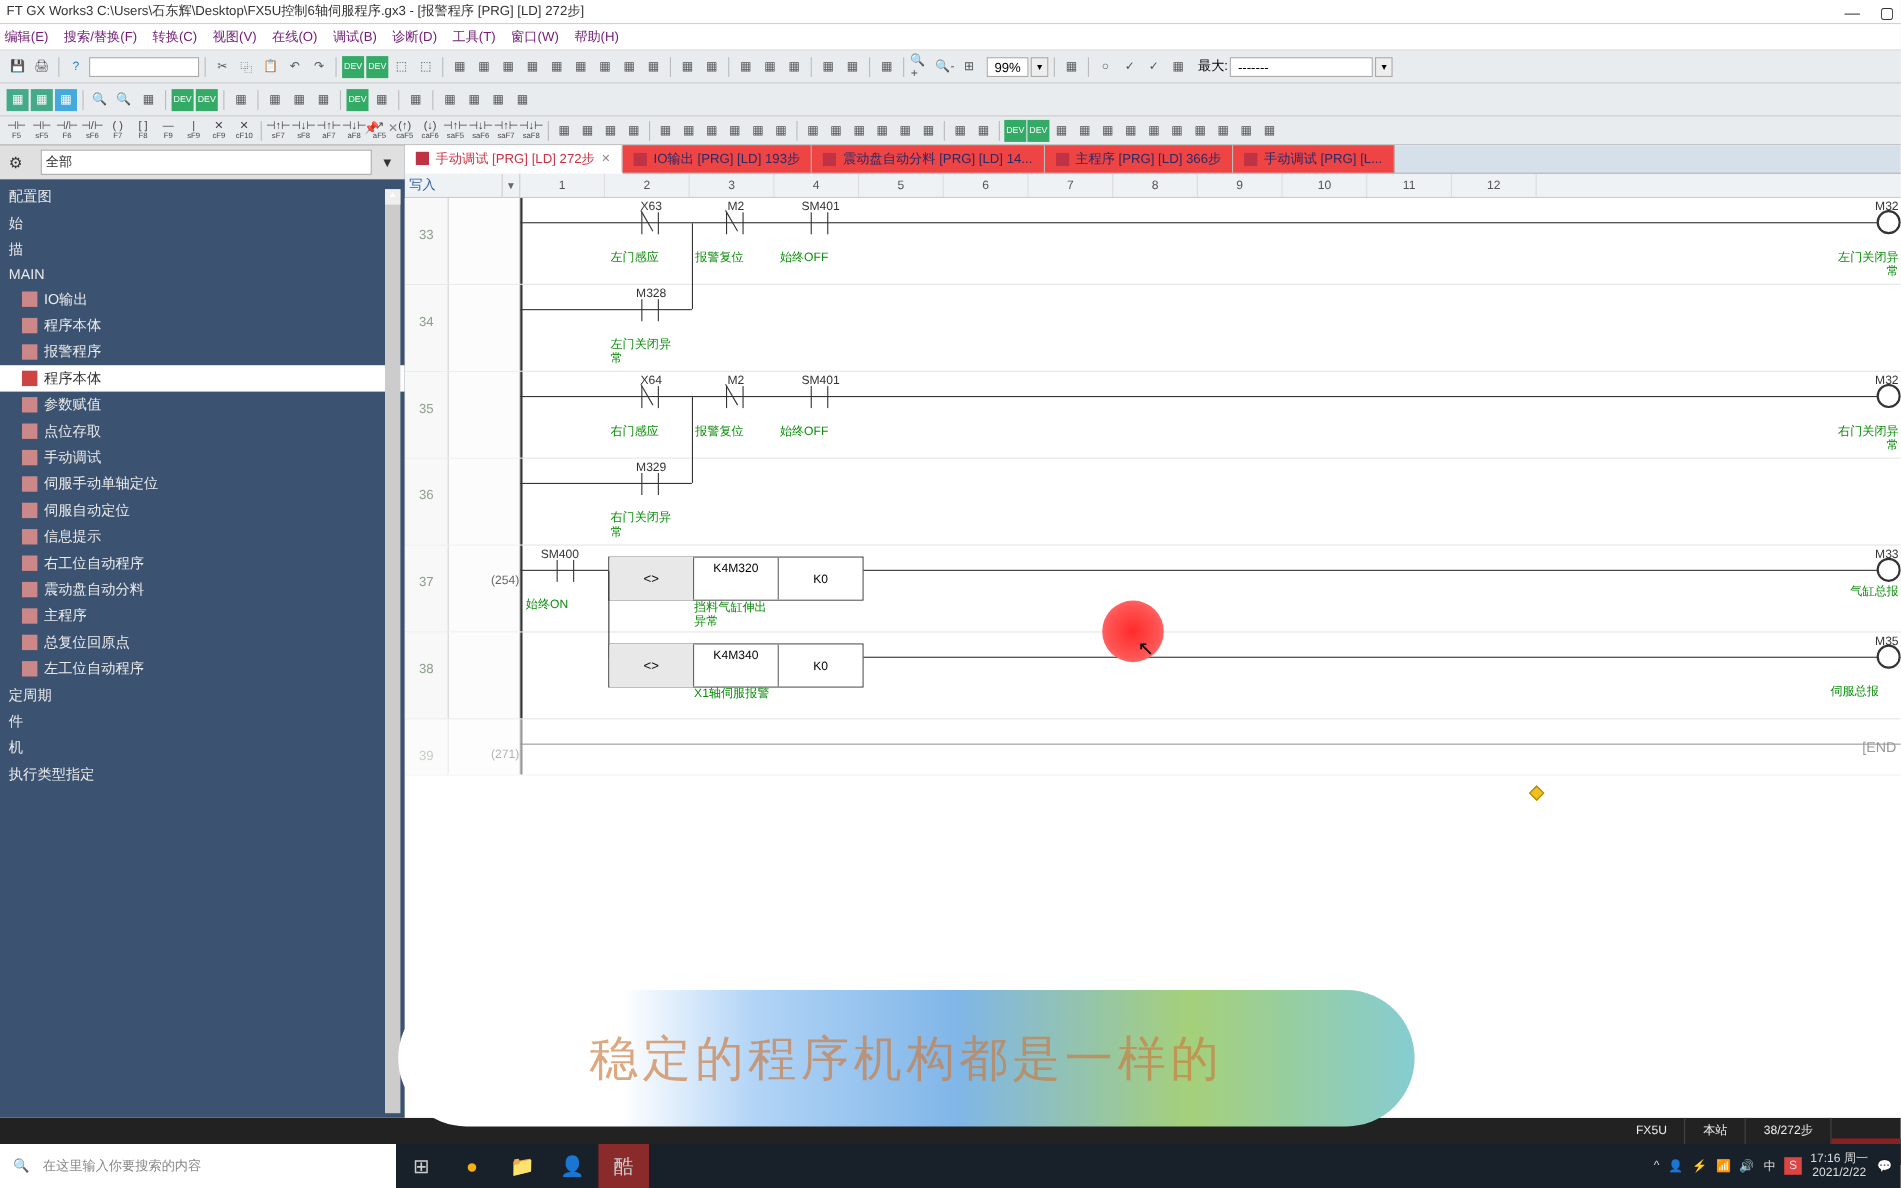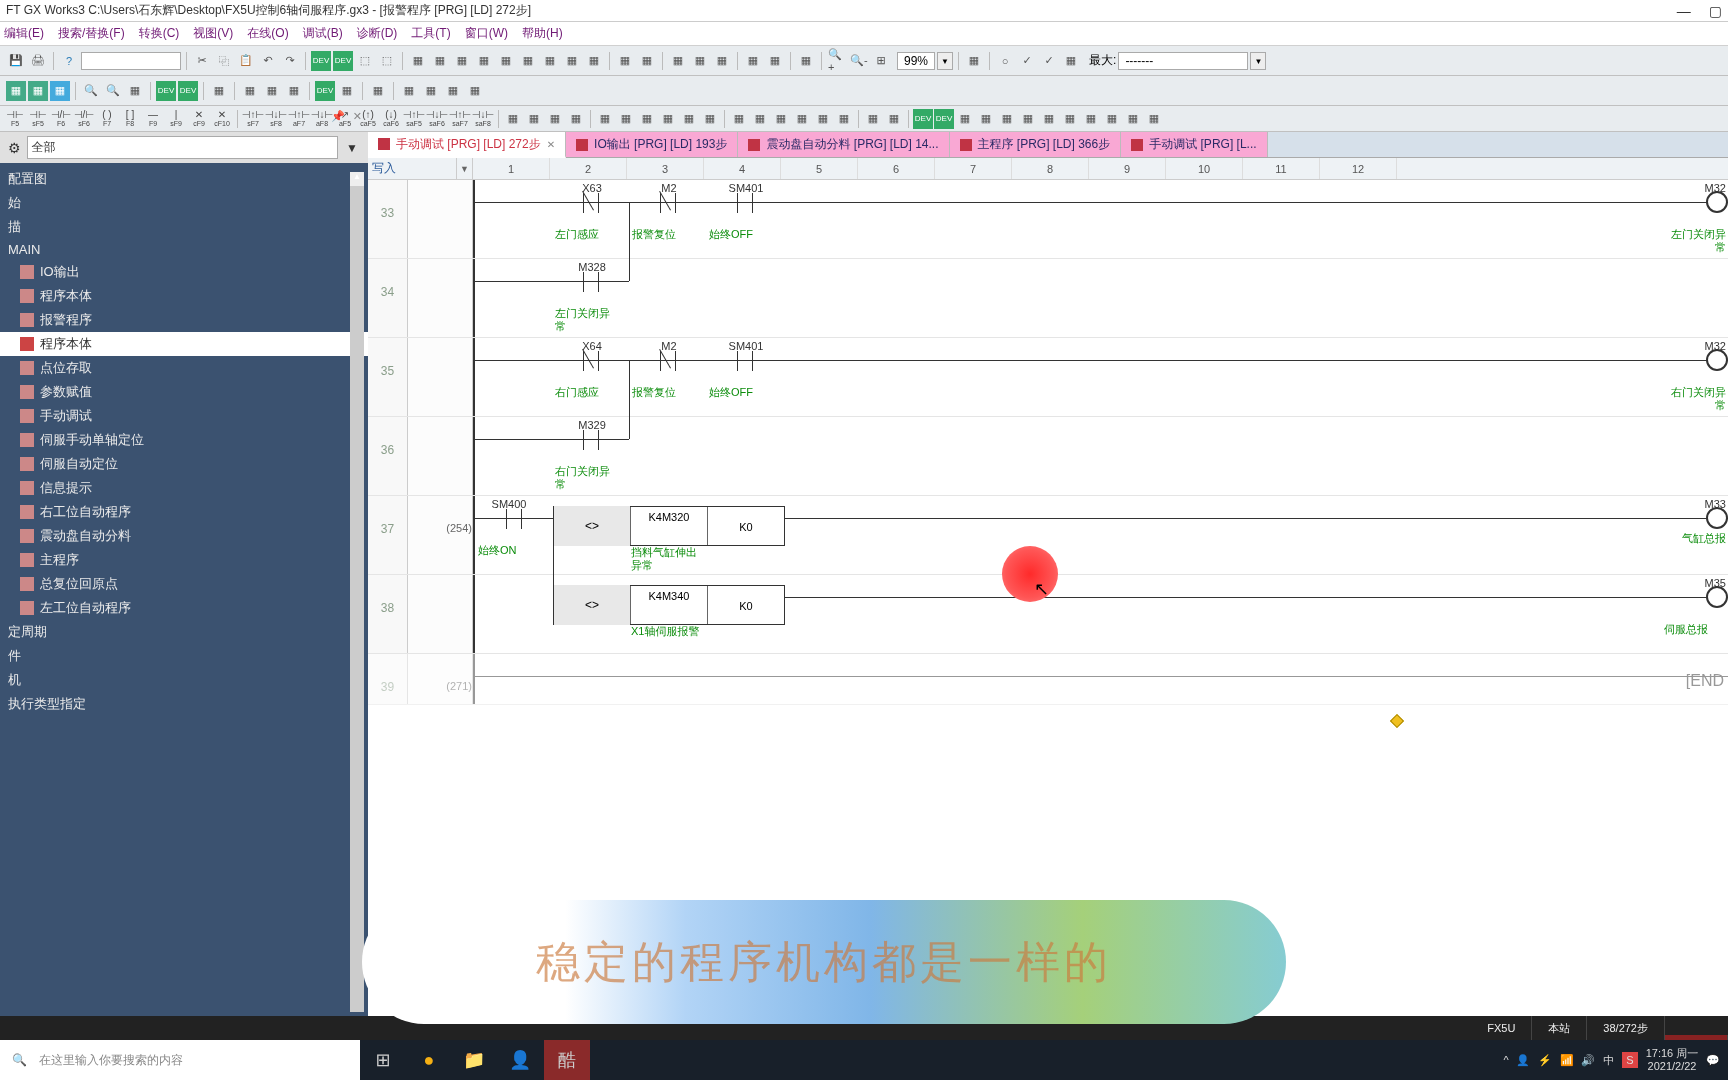--- a/index.html
+++ b/index.html
@@ -19,31 +19,31 @@
 .max-dd { background: #fff; border: 1px solid #aaa; padding: 1px 6px; width: 130px; display: inline-block; }
 
 .inst-toolbar { background: #e8ecef; padding: 2px 4px; display: flex; align-items: center; gap: 1px; border-bottom: 1px solid #c0c0c0; }
 .inst-icon { width: 22px; height: 22px; display: inline-flex; flex-direction: column; align-items: center; justify-content: center; font-size: 7px; color: #444; line-height: 1; }
 .inst-sym { font-size: 10px; }
 
 .main { display: flex; height: calc(100% - 22px - 24px - 30px - 30px - 26px - 24px - 40px); }
 
 .nav-panel { width: 368px; background: #3b5270; color: #fff; display: flex; flex-direction: column; position: relative; }
 .nav-header { background: #e0e0e0; color: #333; padding: 4px 8px; display: flex; align-items: center; gap: 6px; }
-.nav-filter { background: #fff; color: #333; flex: 1; padding: 2px 4px; border: 1px solid #aaa; }
+.nav-filter { background: #fff; color: #333; flex: 1; padding: 2px 4px; border: 1px solid #aaa; margin-left: 10px; }
 .nav-list { flex: 1; overflow: hidden; padding-top: 4px; }
 .nav-item { padding: 3px 8px 3px 12px; font-size: 13px; color: #eaeaea; display: flex; align-items: center; gap: 6px; }
 .nav-item.l1 { padding-left: 8px; }
 .nav-item.l2 { padding-left: 20px; }
 .nav-item.selected { background: #fff; color: #333; }
 .nav-item-icon { width: 14px; height: 14px; display: inline-block; }
 
 .editor { flex: 1; display: flex; flex-direction: column; background: #fff; }
 .tabs { height: 26px; background: #d6e0ea; display: flex; align-items: stretch; border-bottom: 1px solid #aaa; }
-.tab { display: flex; align-items: center; gap: 6px; padding: 0 10px; font-size: 12px; border-right: 1px solid #bbb; background: #f9a8d4; color: #2a2a66; cursor: pointer; }
+.tab { display: flex; align-items: center; gap: 6px; padding: 0 10px; font-size: 12px; border-right: 1px solid #bbb; background: #ef4444; color: #2a2a66; cursor: pointer; }
 .tab.active { background: #fff; border-bottom: 2px solid #fff; margin-bottom: -1px; color: #cc3344; }
 .tab-icon { width: 12px; height: 12px; background: #c03344; }
 .tab-close { color: #888; font-size: 10px; }
 
 .col-header { height: 22px; background: #eef2f5; display: flex; border-bottom: 1px solid #ccc; }
 .col-cell { width: 77px; border-right: 1px solid #ddd; text-align: center; font-size: 11px; line-height: 22px; color: #555; }
 .col-left { width: 105px; border-right: 1px solid #ccc; display: flex; }
 .mode-box { flex: 1; padding: 2px 4px; font-size: 12px; color: #2a5a9a; display: flex; align-items: center; }
 .mode-dd { width: 16px; border-left: 1px solid #ccc; text-align: center; font-size: 9px; color: #666; line-height: 22px; }
 
@@ -70,21 +70,21 @@
 .contact-no::after { right: 8px; }
 
 .coil { position: absolute; width: 22px; height: 22px; border: 2px solid #333; border-radius: 50%; background: #fff; }
 
 .dev-label { position: absolute; font-size: 11px; color: #333; text-align: center; width: 48px; }
 .comment { position: absolute; font-size: 11px; color: #0b8c0b; width: 62px; line-height: 1.2; }
 
 .cmp-box { position: absolute; border: 1px solid #333; background: #f0f0f0; display: flex; align-items: center; justify-content: center; font-size: 12px; }
 .cmp-cell { border-left: 1px solid #666; flex: 1; text-align: center; height: 100%; background: #fff; font-size: 11px; padding-top: 4px; }
 
-.end-label { position: absolute; right: 4px; font-size: 16px; color: #333; top: 18px; }
+.end-label { position: absolute; right: 4px; font-size: 13px; color: #333; top: 18px; }
 
 .subtitle-bubble { position: absolute; left: 362px; bottom: 56px; width: 924px; height: 124px; background: linear-gradient(90deg, #fff 0%, #fff 22%, #b2d4f6 35%, #80b6e8 55%, #a5d07a 78%, #86ccd2 100%); border-radius: 62px; display: flex; align-items: center; justify-content: center; }
 .subtitle-text { font-size: 44px; color: #cc7a3d; letter-spacing: 4px; opacity: 0.65; }
 
 .red-cursor { position: absolute; width: 56px; height: 56px; border-radius: 50%; background: radial-gradient(circle, #ff2a2a 0%, #ff5555 60%, #ff8888 100%); left: 1002px; top: 546px; }
 .cursor-arrow { position: absolute; left: 1034px; top: 578px; font-size: 18px; color: #000; }
 
 .status-bar { height: 24px; background: #222; color: #eee; display: flex; align-items: center; font-size: 11px; }
 .status-cell { padding: 0 16px; border-right: 1px solid #444; height: 100%; line-height: 24px; }
 .status-edit { background: #882222; padding: 0 20px; margin-top: 38px; }
@@ -366,25 +366,25 @@
         <div class="nav-item l2">
           <span class="nav-item-icon" style="background: rgb(204, 136, 136);"></span>
           <span>报警程序</span>
         </div>
         <div class="nav-item l2 selected">
           <span class="nav-item-icon" style="background: rgb(204, 68, 68);"></span>
           <span>程序本体</span>
         </div>
         <div class="nav-item l2">
           <span class="nav-item-icon" style="background: rgb(204, 136, 136);"></span>
+          <span>参数赋值</span>
+        </div>
+        <div class="nav-item l2">
+          <span class="nav-item-icon" style="background: rgb(204, 136, 136);"></span>
           <span>点位存取</span>
-        </div>
-        <div class="nav-item l2">
-          <span class="nav-item-icon" style="background: rgb(204, 136, 136);"></span>
-          <span>参数赋值</span>
         </div>
         <div class="nav-item l2">
           <span class="nav-item-icon" style="background: rgb(204, 136, 136);"></span>
           <span>手动调试</span>
         </div>
         <div class="nav-item l2">
           <span class="nav-item-icon" style="background: rgb(204, 136, 136);"></span>
           <span>伺服手动单轴定位</span>
         </div>
         <div class="nav-item l2">

